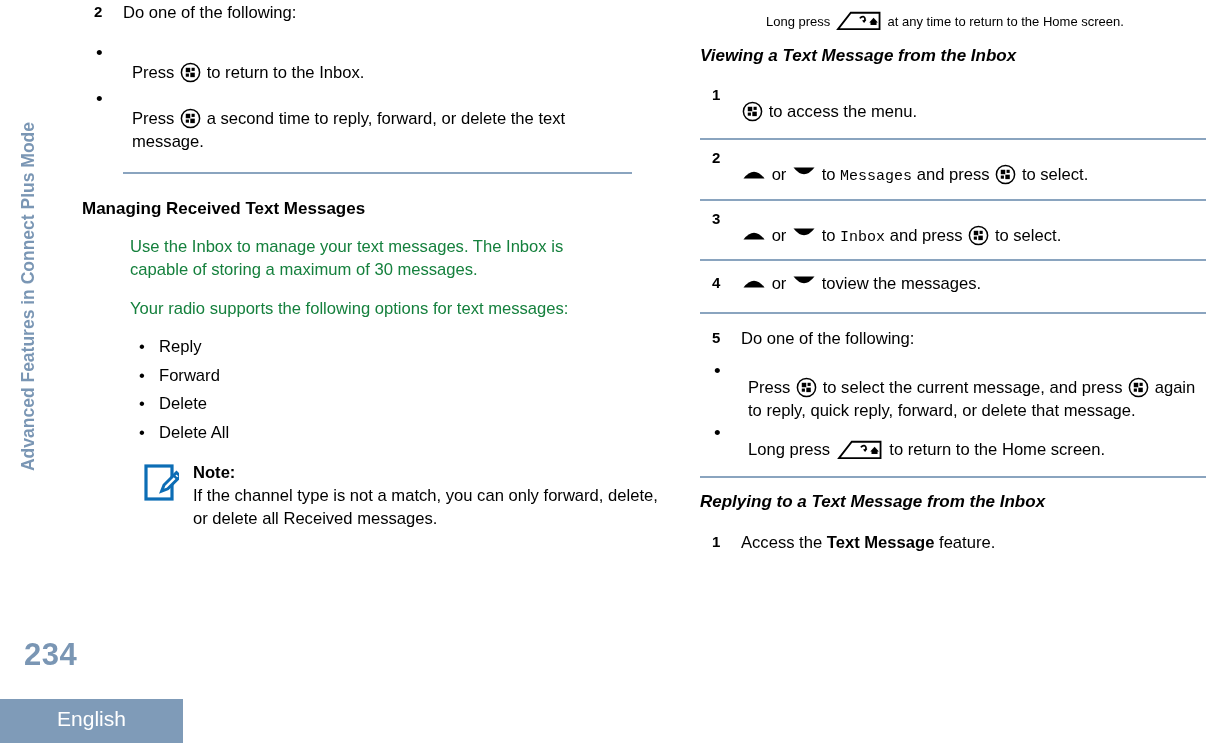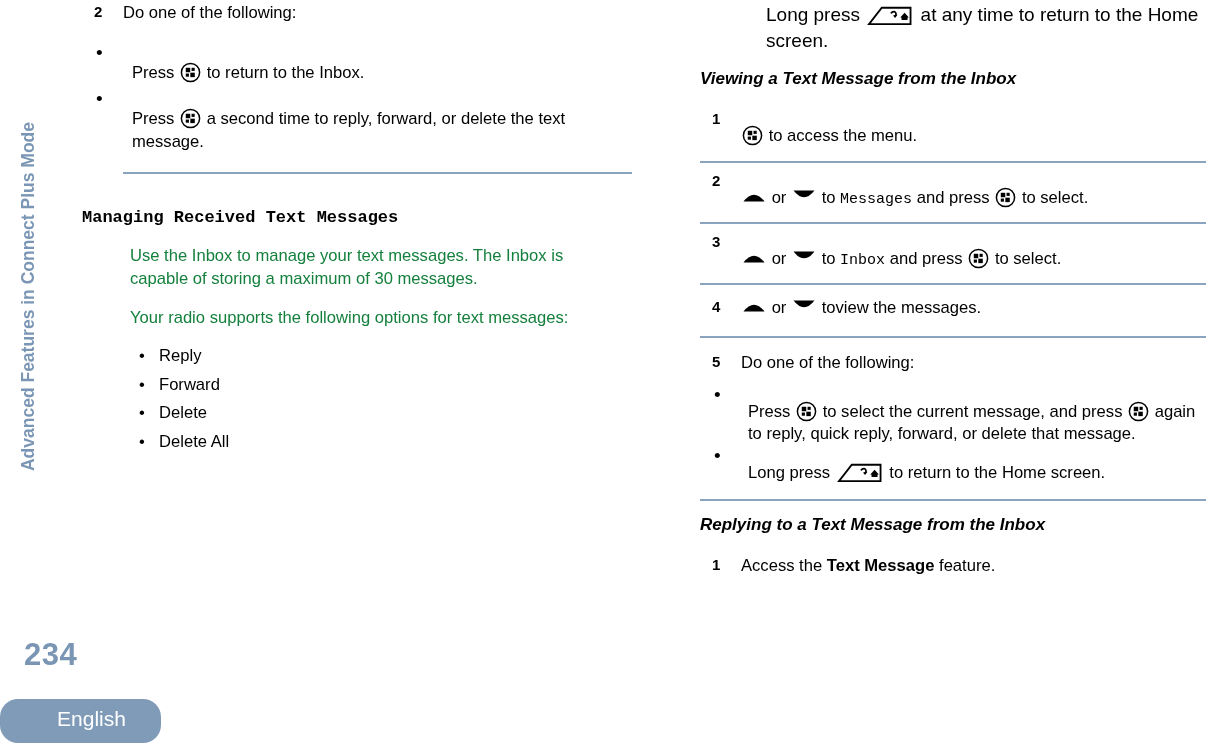--- a/index.html
+++ b/index.html
@@ -45,24 +45,23 @@
     top: 637px;
     font-size: 31px;
     font-weight: bold;
     color: #7a96b4;
     letter-spacing: 0.5px;
   }
   #language-band {
     position: absolute;
     left: 0;
     top: 699px;
-    width: 161px;
+    width: 183px;
     height: 44px;
     background: #7f9bb8;
-    border-radius: 18px;
   }
   #language-label {
     position: absolute;
     left: 0;
     top: 8px;
     width: 183px;
     text-align: center;
     font-size: 21px;
     color: #ffffff;
   }
@@ -240,21 +239,21 @@
           <rect x="6.6" y="13.2" width="3.6" height="3.6" fill="#000"></rect>
           <rect x="11.8" y="12.2" width="5.1" height="5.1" fill="#000"></rect>
         </svg>
       </span>
       <span>a second time to reply, forward, or delete the text message.</span>
     </div>
   </div>
 
   <div class="rule indent" style="margin-top:18px;"></div>
 
-  <div class="heading-bold" style="margin-top:33px;margin-left:0px;font-family:Liberation Mono, monospace;">Managing Received Text Messages</div>
+  <div class="heading-bold" style="margin-top:24px;margin-left:0px;">Managing Received Text Messages</div>
 
   <div class="para" style="margin-top:16px;margin-left:48px;width:480px;">Use the Inbox to manage your text messages. The Inbox is capable of storing a maximum of 30 messages.</div>
 
 
   <div class="para" style="margin-top:17px;margin-left:48px;width:460px;">Your radio supports the following options for text messages:</div>
 
   <div style="margin-top:12px;margin-left:48px;">
     <div class="opt">
       <span class="dot">•</span>
       <span>Reply</span>
@@ -266,26 +265,37 @@
     <div class="opt">
       <span class="dot">•</span>
       <span>Delete</span>
     </div>
     <div class="opt">
       <span class="dot">•</span>
       <span>Delete All</span>
     </div>
   </div>
 
+  <div class="note" style="margin-top:15px;margin-left:48px;width:470px;">
+    <span class="note-icon">
+      <svg viewBox="0 0 35 40" width="35" height="40">
+        <rect x="2" y="2" width="26" height="33" fill="none" stroke="#0c6db5" stroke-width="3.2"></rect>
+        <path d="M32.5 8.5 L20.0 21.0 L17.6 27.2 L23.8 24.8 L36.3 12.3 Z" fill="#ffffff" stroke="#0c6db5" stroke-width="3.0" stroke-linejoin="miter"></path>
+        <path d="M29.6 11.4 L33.4 15.2" fill="none" stroke="#0c6db5" stroke-width="2.4"></path>
+      </svg>
+    </span>
+    <div class="note-title">Note:</div>
+    <div>If the channel type is not a match, you can only forward, delete, or delete all Received messages.</div>
+  </div>
 
 </div>
 
 <div class="column" id="col-right">
 
-  <div style="margin-top:2px;padding-left:66px;width:440px;font-size:19px;line-height:1.38;">
+  <div style="margin-top:10px;padding-left:66px;width:440px;font-size:13px;line-height:1.38;">
     <span>Long press</span>
     <span class="icon-home">
       <svg viewBox="0 0 50 23" width="46" height="21">
         <path d="M2 21 L16 3 L47.5 3 L47.5 21 Z" fill="#ffffff" stroke="#000" stroke-width="2"></path>
         <path d="M26.5 8.5 q3.8 -2.6 5.0 0.6 q0.6 1.8 -0.9 3.0" fill="none" stroke="#000" stroke-width="1.9" stroke-linecap="round"></path>
         <path d="M30.6 14.3 L28.3 11.4 L33.2 10.6 Z" fill="#000"></path>
         <path d="M36.2 13.8 L41.0 8.4 L45.6 13.8 Z" fill="#000"></path>
         <rect x="37.6" y="13.0" width="6.6" height="3.4" fill="#000"></rect>
       </svg>
     </span>

